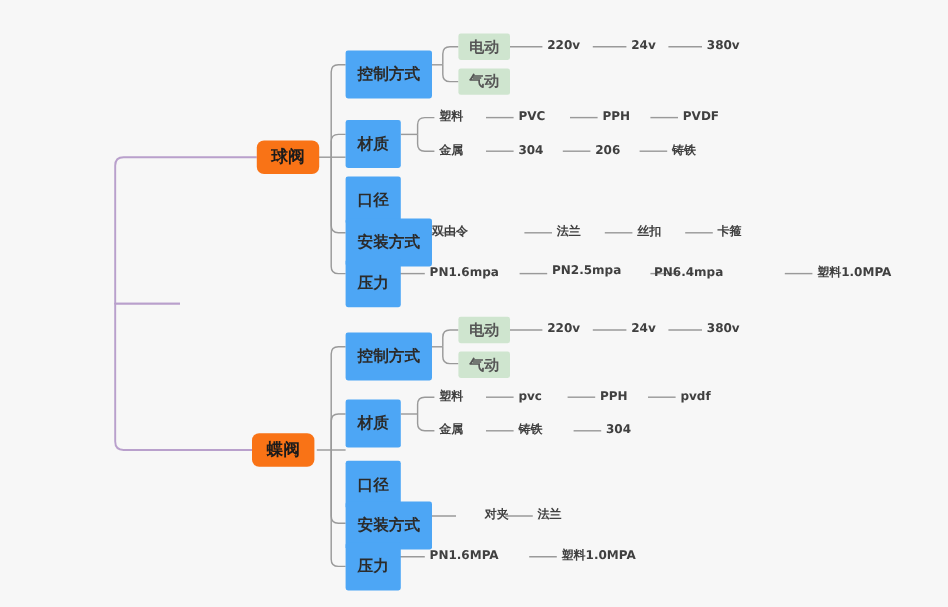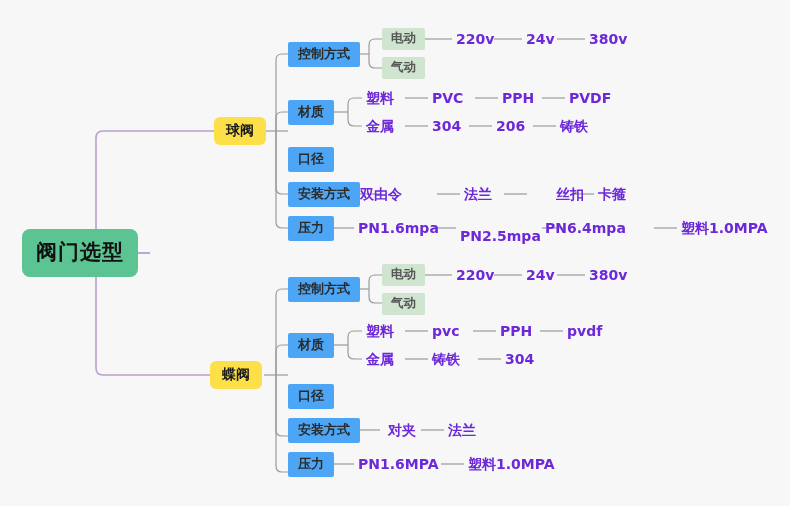--- a/index.html
+++ b/index.html
@@ -33,73 +33,72 @@
   }
 
   .node {
     position: absolute;
     box-sizing: border-box;
     display: flex;
     align-items: center;
     justify-content: center;
     white-space: nowrap;
     line-height: 1;
-    font-family: Liberation Mono, monospace;
   }
 
   
   .root {
     background: #5cc392;
     border-radius: 8px;
     color: #111111;
     font-size: 21px;
     font-weight: bold;
     letter-spacing: 1px;
     padding: 0 14px;
     height: 48px;
   }
 
   
   .valve {
-    background: #fde047;
+    background: #f97316;
     border-radius: 6px;
     color: #1b1b1b;
     font-size: 14px;
     font-weight: bold;
     padding: 0 12px;
     height: 28px;
   }
 
   
   .attr {
     background: #4da6f5;
     color: #2b2b2b;
     font-size: 13px;
     font-weight: bold;
     padding: 0 10px;
-    height: 25px;
+    height: 40px;
     border-radius: 2px;
   }
 
   
   .opt {
     background: #cfe5cf;
     color: #565656;
     font-size: 12.5px;
     font-weight: bold;
     padding: 0 9px;
     height: 22px;
     border-radius: 2px;
   }
 
   
   .leaf {
     position: absolute;
-    color: #6d28d9;
-    font-size: 14px;
+    color: #404040;
+    font-size: 10px;
     font-weight: bold;
     white-space: nowrap;
     line-height: 1;
     display: flex;
     align-items: center;
     height: 16px;
   }
 </style>
 </head>
 <body>
@@ -168,21 +167,20 @@
     <path d="M405 359 L428 359" fill="none" stroke="#9a9a9a" stroke-width="1.2"></path>
     <path d="M478 359 L501 359" fill="none" stroke="#9a9a9a" stroke-width="1.2"></path>
 
     <path d="M357 430 L380 430" fill="none" stroke="#9a9a9a" stroke-width="1.2"></path>
     <path d="M421 430 L444 430" fill="none" stroke="#9a9a9a" stroke-width="1.2"></path>
 
     <path d="M331 464 L354 464" fill="none" stroke="#9a9a9a" stroke-width="1.2"></path>
     <path d="M441 464 L464 464" fill="none" stroke="#9a9a9a" stroke-width="1.2"></path>
   </svg>
 
-  <div class="node root" style="left:22px; top:229px;">阀门选型</div>
 
   <div class="node valve" style="left:214px; top:117px;">球阀</div>
 
   <div class="node attr" style="left:288px; top:42px;">控制方式</div>
   <div class="node opt" style="left:382px; top:28px;">电动</div>
   <div class="node opt" style="left:382px; top:57px;">气动</div>
   <div class="leaf" style="left:456px; top:31px;">220v</div>
   <div class="leaf" style="left:526px; top:31px;">24v</div>
   <div class="leaf" style="left:589px; top:31px;">380v</div>
 
@@ -194,26 +192,26 @@
   <div class="leaf" style="left:366px; top:118px;">金属</div>
   <div class="leaf" style="left:432px; top:118px;">304</div>
   <div class="leaf" style="left:496px; top:118px;">206</div>
   <div class="leaf" style="left:560px; top:118px;">铸铁</div>
 
   <div class="node attr" style="left:288px; top:147px;">口径</div>
 
   <div class="node attr" style="left:288px; top:182px;">安装方式</div>
   <div class="leaf" style="left:360px; top:186px;">双由令</div>
   <div class="leaf" style="left:464px; top:186px;">法兰</div>
-  <div class="leaf" style="left:531px; top:186px;margin-left:25px;">丝扣</div>
+  <div class="leaf" style="left:531px; top:186px;">丝扣</div>
   <div class="leaf" style="left:598px; top:186px;">卡箍</div>
 
   <div class="node attr" style="left:288px; top:216px;">压力</div>
   <div class="leaf" style="left:358px; top:220px;">PN1.6mpa</div>
-  <div class="leaf" style="left:460px; top:228px;">PN2.5mpa</div>
+  <div class="leaf" style="left:460px; top:218px;">PN2.5mpa</div>
   <div class="leaf" style="left:545px; top:220px;">PN6.4mpa</div>
   <div class="leaf" style="left:681px; top:220px;">塑料1.0MPA</div>
 
   <div class="node valve" style="left:210px; top:361px;">蝶阀</div>
 
   <div class="node attr" style="left:288px; top:277px;">控制方式</div>
   <div class="node opt" style="left:382px; top:264px;">电动</div>
   <div class="node opt" style="left:382px; top:293px;">气动</div>
   <div class="leaf" style="left:456px; top:267px;">220v</div>
   <div class="leaf" style="left:526px; top:267px;">24v</div>
@@ -224,20 +222,20 @@
   <div class="leaf" style="left:432px; top:323px;">pvc</div>
   <div class="leaf" style="left:500px; top:323px;">PPH</div>
   <div class="leaf" style="left:567px; top:323px;">pvdf</div>
   <div class="leaf" style="left:366px; top:351px;">金属</div>
   <div class="leaf" style="left:432px; top:351px;">铸铁</div>
   <div class="leaf" style="left:505px; top:351px;">304</div>
 
   <div class="node attr" style="left:288px; top:384px;">口径</div>
 
   <div class="node attr" style="left:288px; top:418px;">安装方式</div>
-  <div class="leaf" style="left:388px; top:422px;">对夹</div>
+  <div class="leaf" style="left:404px; top:422px;">对夹</div>
   <div class="leaf" style="left:448px; top:422px;">法兰</div>
 
   <div class="node attr" style="left:288px; top:452px;">压力</div>
   <div class="leaf" style="left:358px; top:456px;">PN1.6MPA</div>
   <div class="leaf" style="left:468px; top:456px;">塑料1.0MPA</div>
 
 </div>
 
 </body></html>

